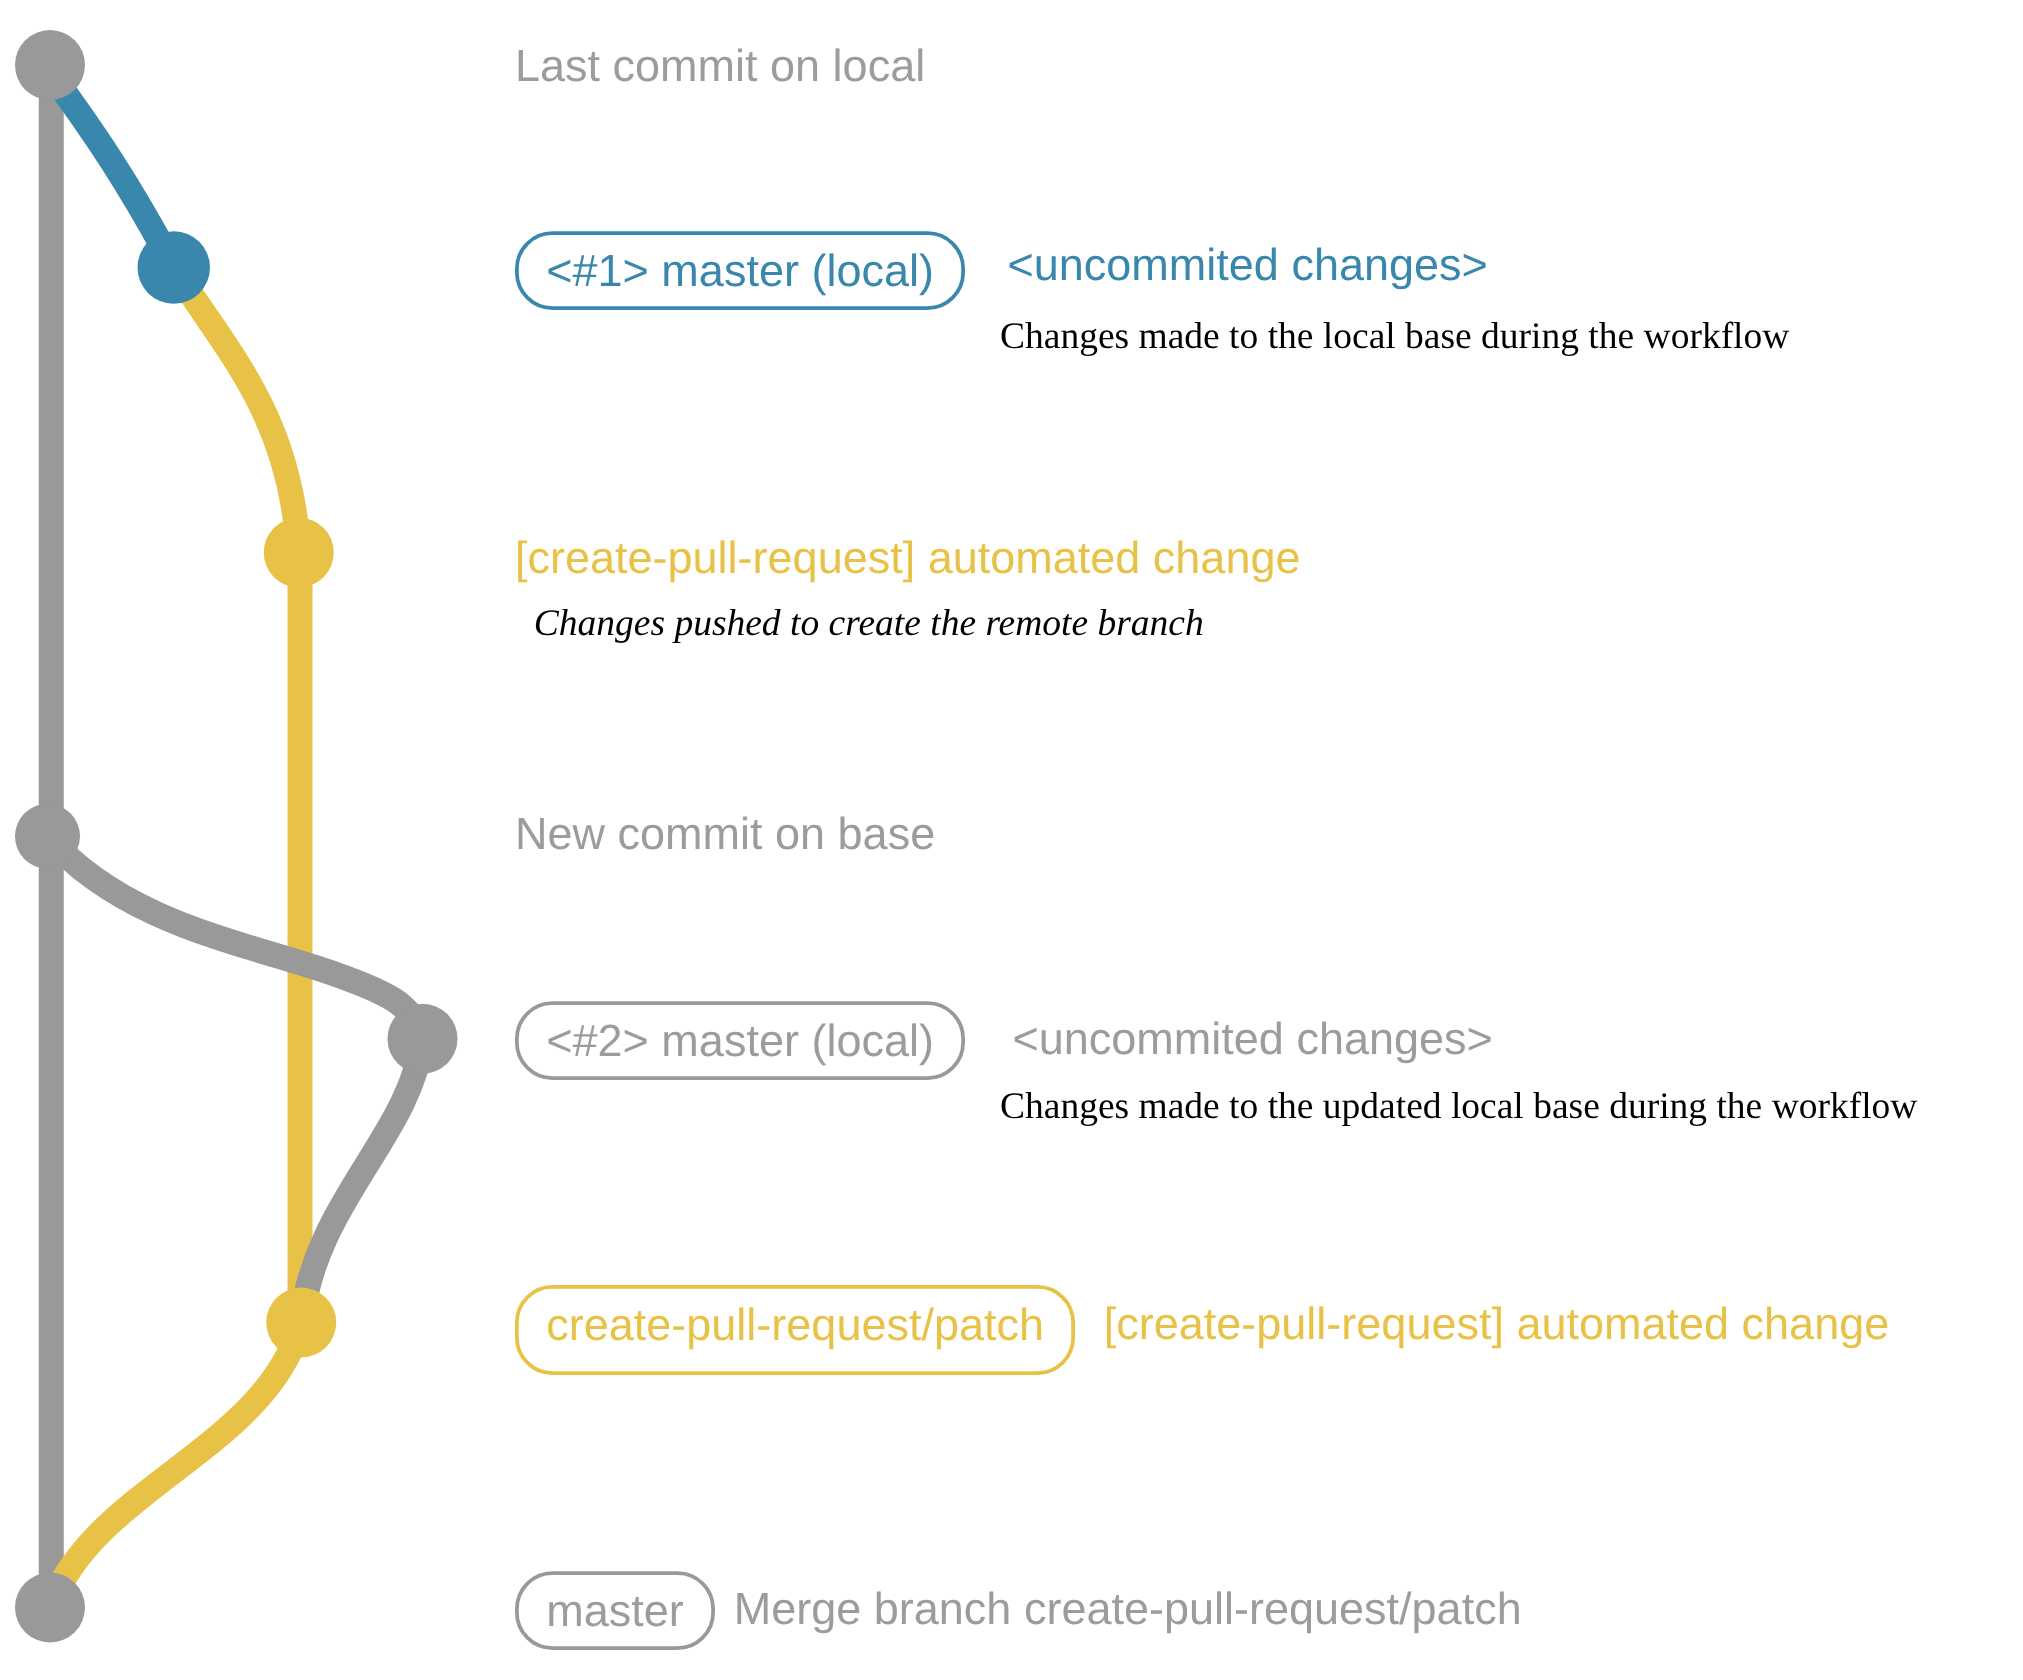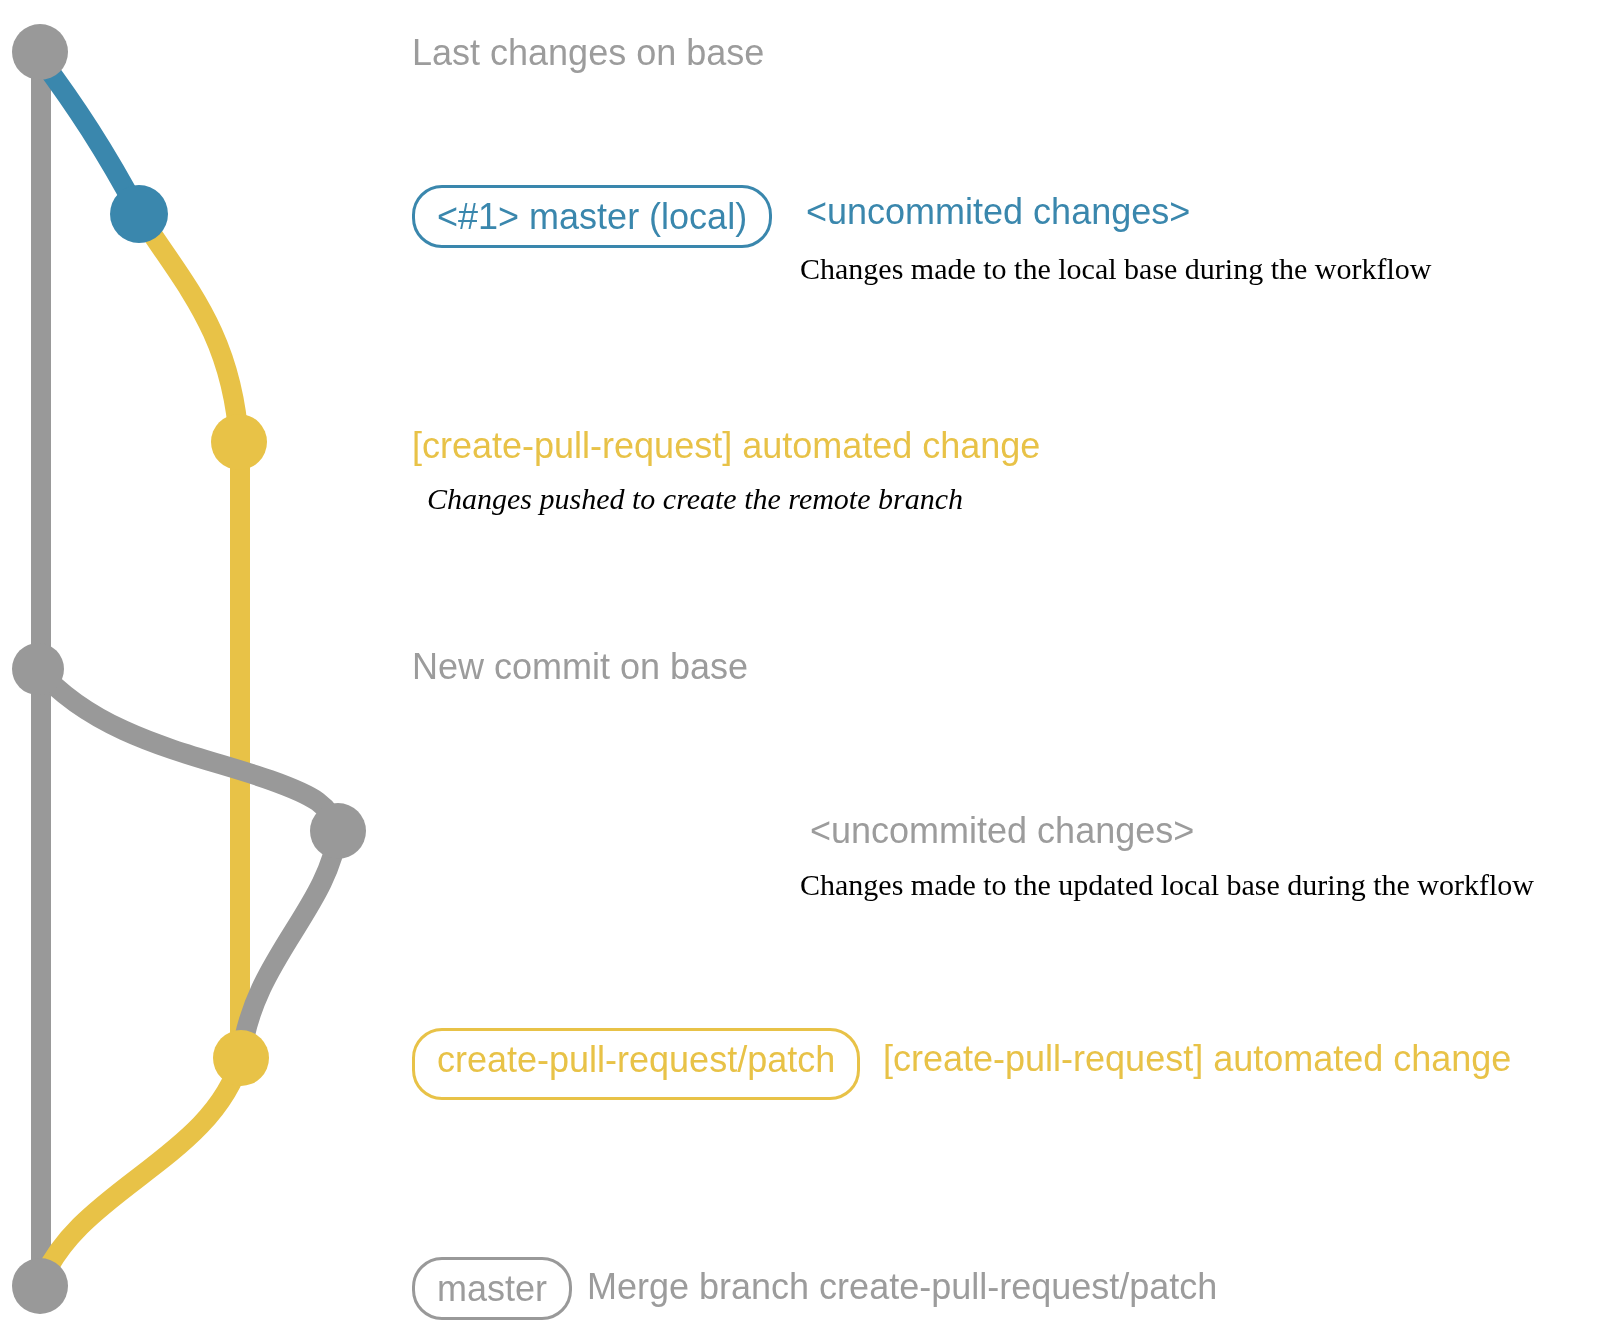--- a/index.html
+++ b/index.html
@@ -55,31 +55,32 @@
       <path d="M 338 831 C 328 910 252 960 241 1058" fill="none" stroke="#999999" stroke-width="20"></path>
       <circle cx="40" cy="52" r="28" fill="#999999"></circle>
       <circle cx="139" cy="214" r="29" fill="#3A87AD"></circle>
       <circle cx="239" cy="442" r="28" fill="#E8C247"></circle>
       <circle cx="38" cy="669" r="26" fill="#999999"></circle>
       <circle cx="338" cy="831" r="28" fill="#999999"></circle>
       <circle cx="241" cy="1058" r="28" fill="#E8C247"></circle>
       <circle cx="40" cy="1286" r="28" fill="#999999"></circle>
     </svg>
 
-  <div id="t-last" class="sans title">Last changes on base</div>
+  <div id="t-last" class="sans title">Last commit on local</div>
 
   <div id="b-c1" class="badge badge-blue">&lt;#1&gt; master (local)</div>
   <div id="n-c1" class="sans note-blue">&lt;uncommited changes&gt;</div>
   <div id="d-c1" class="serif">Changes made to the local base during the workflow</div>
 
   <div id="n-p1" class="sans note-yellow">[create-pull-request] automated change</div>
   <div id="d-p1" class="serif">Changes pushed to create the remote branch</div>
 
   <div id="t-new" class="sans title">New commit on base</div>
 
+  <div id="b-c2" class="badge badge-gray">&lt;#2&gt; master (local)</div>
   <div id="n-c2" class="sans note-gray">&lt;uncommited changes&gt;</div>
   <div id="d-c2" class="serif">Changes made to the updated local base during the workflow</div>
 
   <div id="b-p2" class="badge badge-yellow">create-pull-request/patch</div>
   <div id="n-p2" class="sans note-yellow">[create-pull-request] automated change</div>
 
   <div id="b-m" class="badge badge-gray">master</div>
   <div id="n-m" class="sans note-gray">Merge branch create-pull-request/patch</div>
 
 </div>

